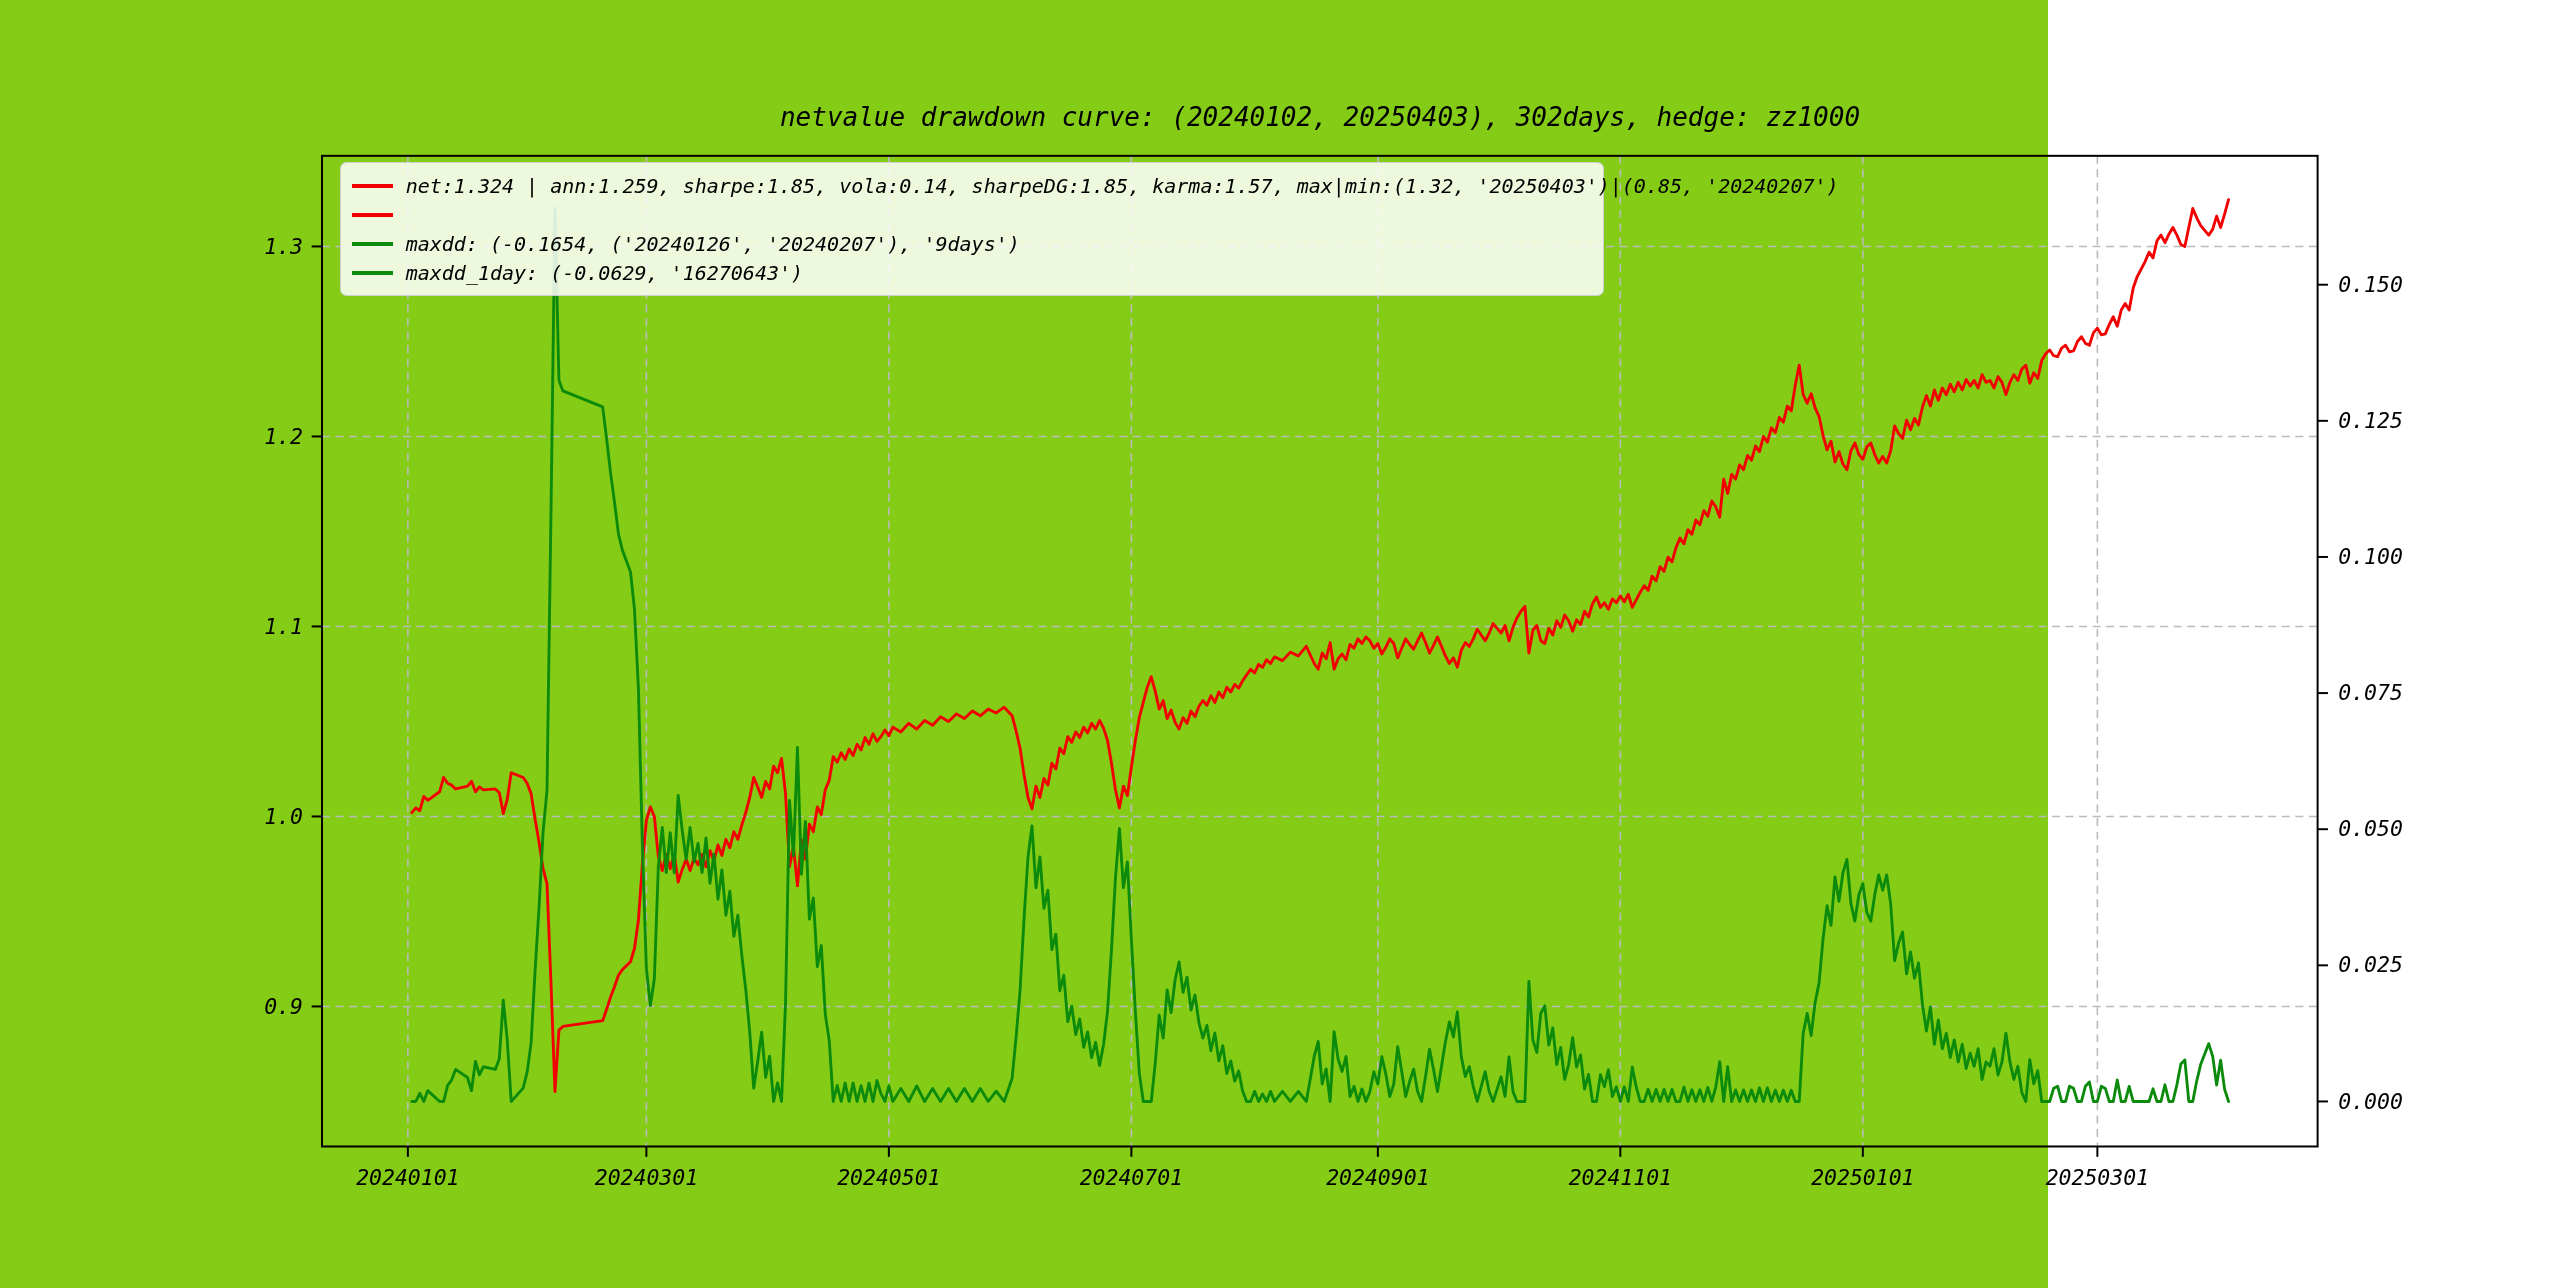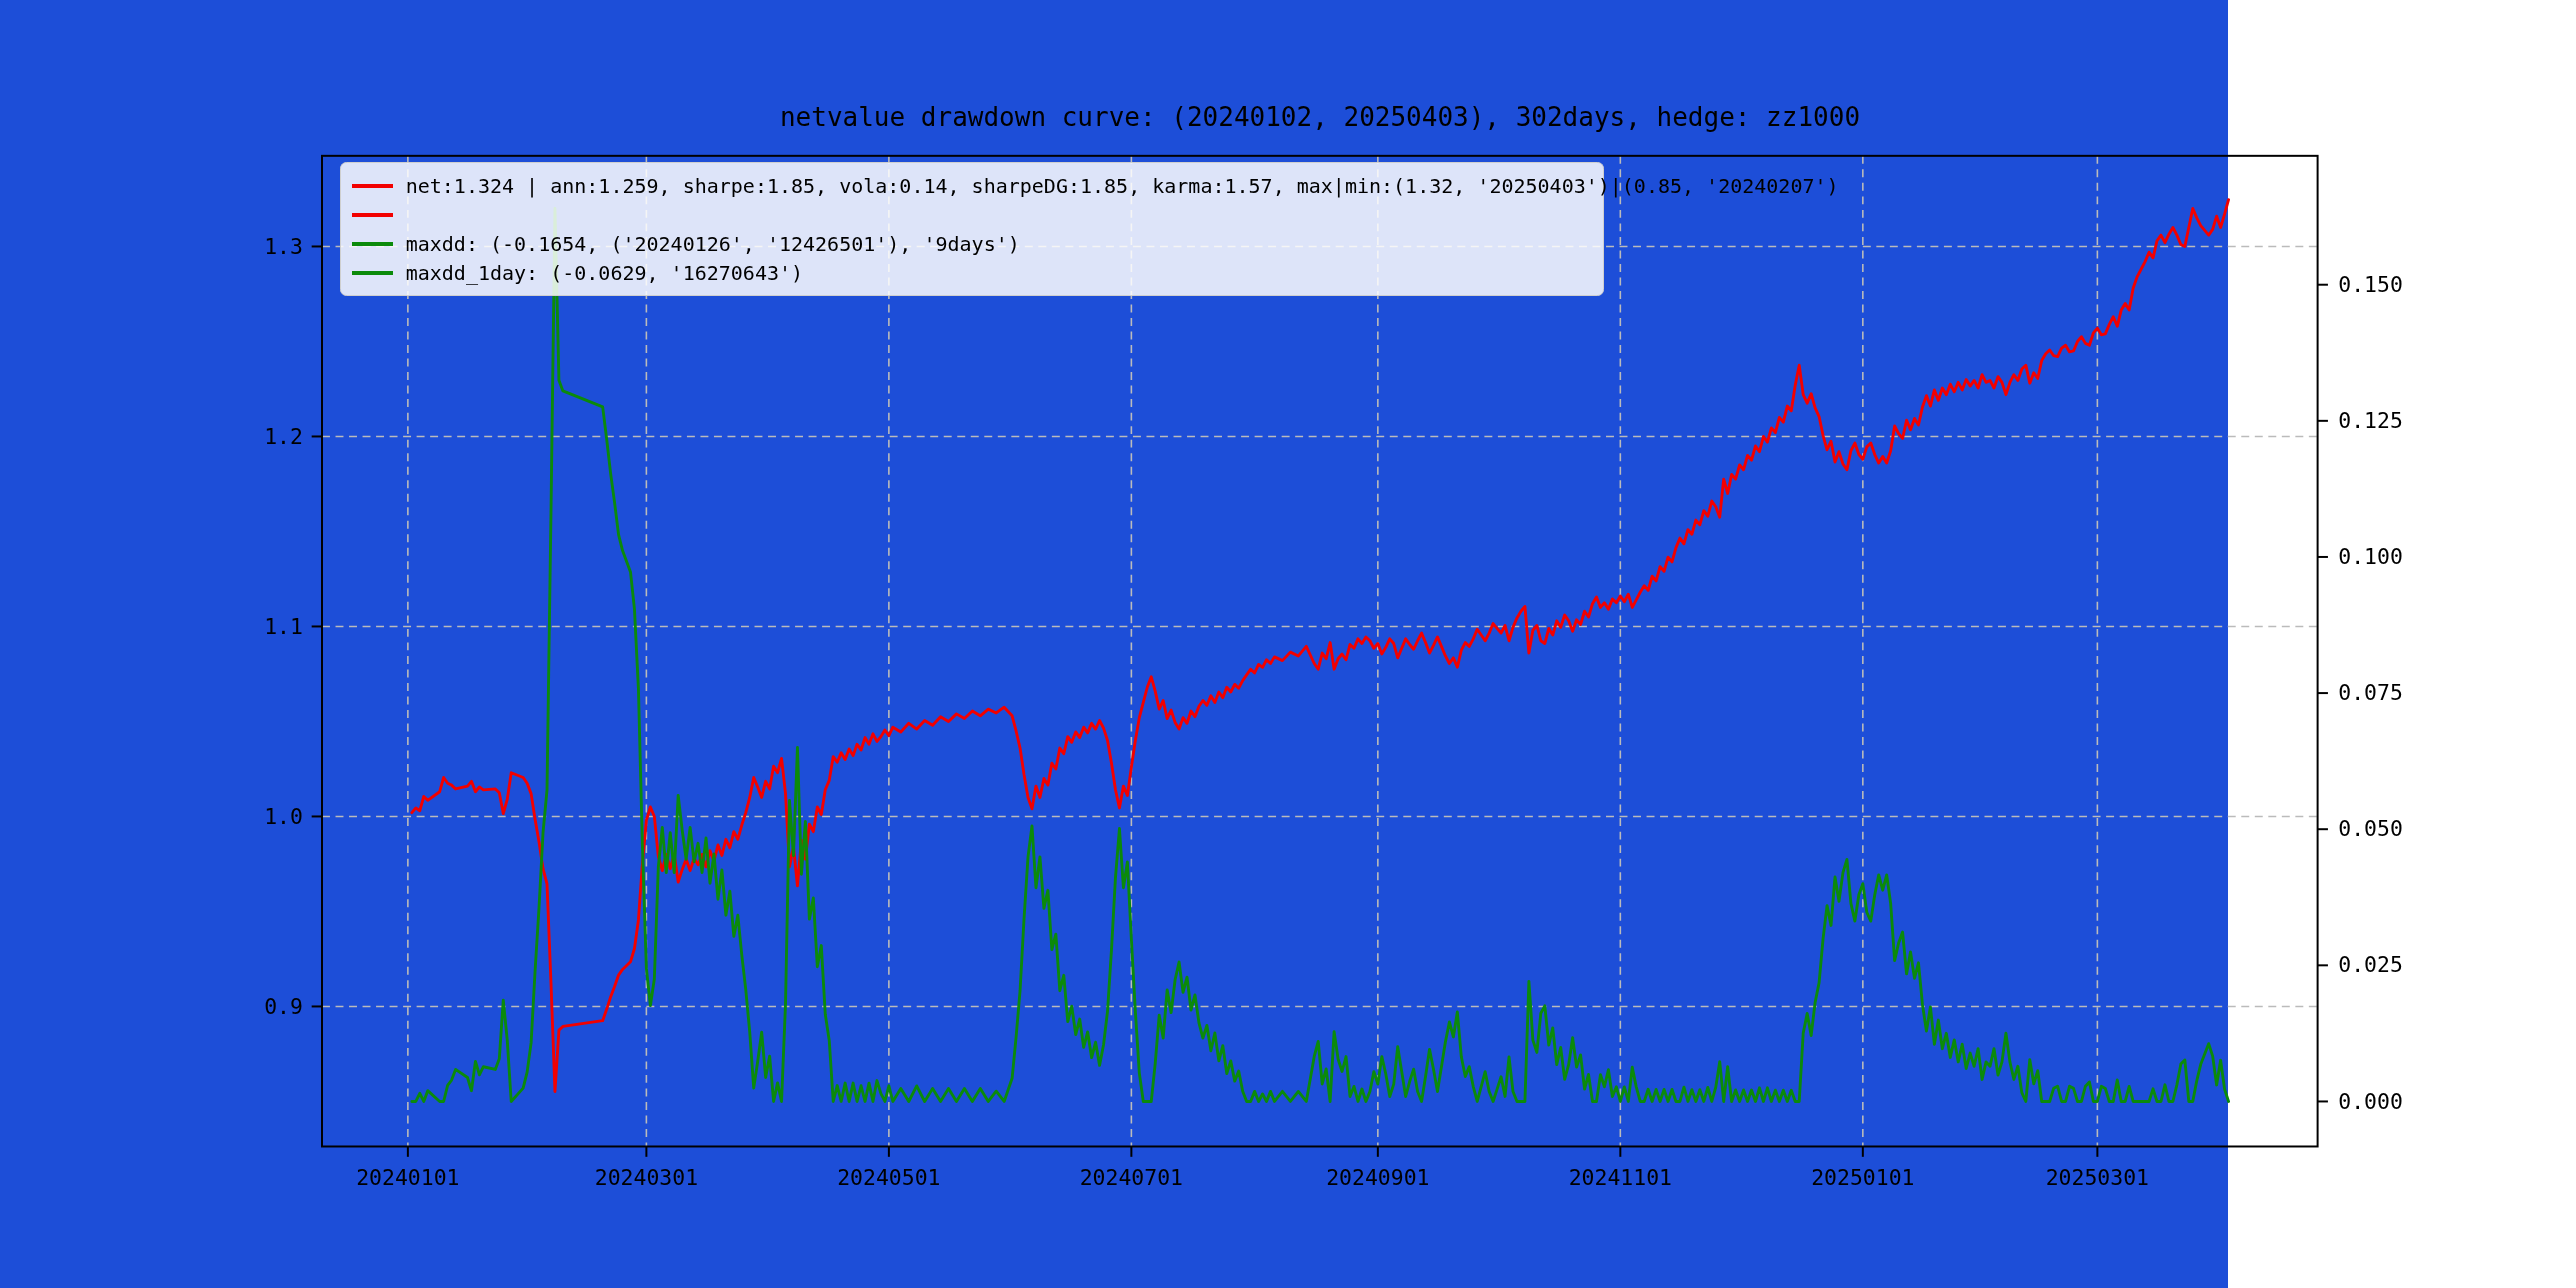--- a/index.html
+++ b/index.html
@@ -1,17 +1,17 @@
 <!DOCTYPE html>
 <html style="font-size:12.7px"><head>
 <meta charset="utf-8">
 <style>
   html,body{margin:0;padding:0;width:2576px;height:1288px;background:#ffffff;overflow:hidden;
             font-family:"DejaVu Sans Mono", monospace;}
-  #stage{position:relative;width:2228px;height:1288px;background:#1d4ed8;}
+  #stage{position:relative;width:2048px;height:1288px;background:#84cc16;font-style:italic;}
   #chart-svg{position:absolute;left:0;top:0;}
   #chart-title{position:absolute;left:322px;top:102px;width:1996px;text-align:center;
                font-size:26px;color:#000;letter-spacing:0px;white-space:nowrap;}
   #legend{position:absolute;left:340px;top:162px;width:1264px;box-sizing:border-box;
           background:rgba(255,255,255,0.85);border:1.6px solid #cfcfcf;border-radius:6.4px;
           padding:8px 30px 8px 11px;z-index:5;}
   .legend-row{display:flex;align-items:center;height:29px;white-space:nowrap;}
   .legend-swatch{display:inline-block;width:41px;height:0;border-top-width:4px;border-top-style:solid;
                  margin-right:12.7px;flex:0 0 auto;}
   .legend-label{font-size:20px;color:#000;}
@@ -84,21 +84,21 @@
   <div id="legend">
       <div class="legend-row">
         <span class="legend-swatch" style="border-top-color: rgb(242, 0, 0);"></span>
         <span class="legend-label">net:1.324 | ann:1.259, sharpe:1.85, vola:0.14, sharpeDG:1.85, karma:1.57, max|min:(1.32, '20250403')|(0.85, '20240207')</span>
       </div>
       <div class="legend-row">
         <span class="legend-swatch" style="border-top-color: rgb(242, 0, 0);"></span>
       </div>
       <div class="legend-row">
         <span class="legend-swatch" style="border-top-color: rgb(11, 138, 11);"></span>
-        <span class="legend-label">maxdd: (-0.1654, ('20240126', '12426501'), '9days')</span>
+        <span class="legend-label">maxdd: (-0.1654, ('20240126', '20240207'), '9days')</span>
       </div>
       <div class="legend-row">
         <span class="legend-swatch" style="border-top-color: rgb(11, 138, 11);"></span>
         <span class="legend-label">maxdd_1day: (-0.0629, '16270643')</span>
       </div>
     </div>
 </div>
 
 
 </body></html>

